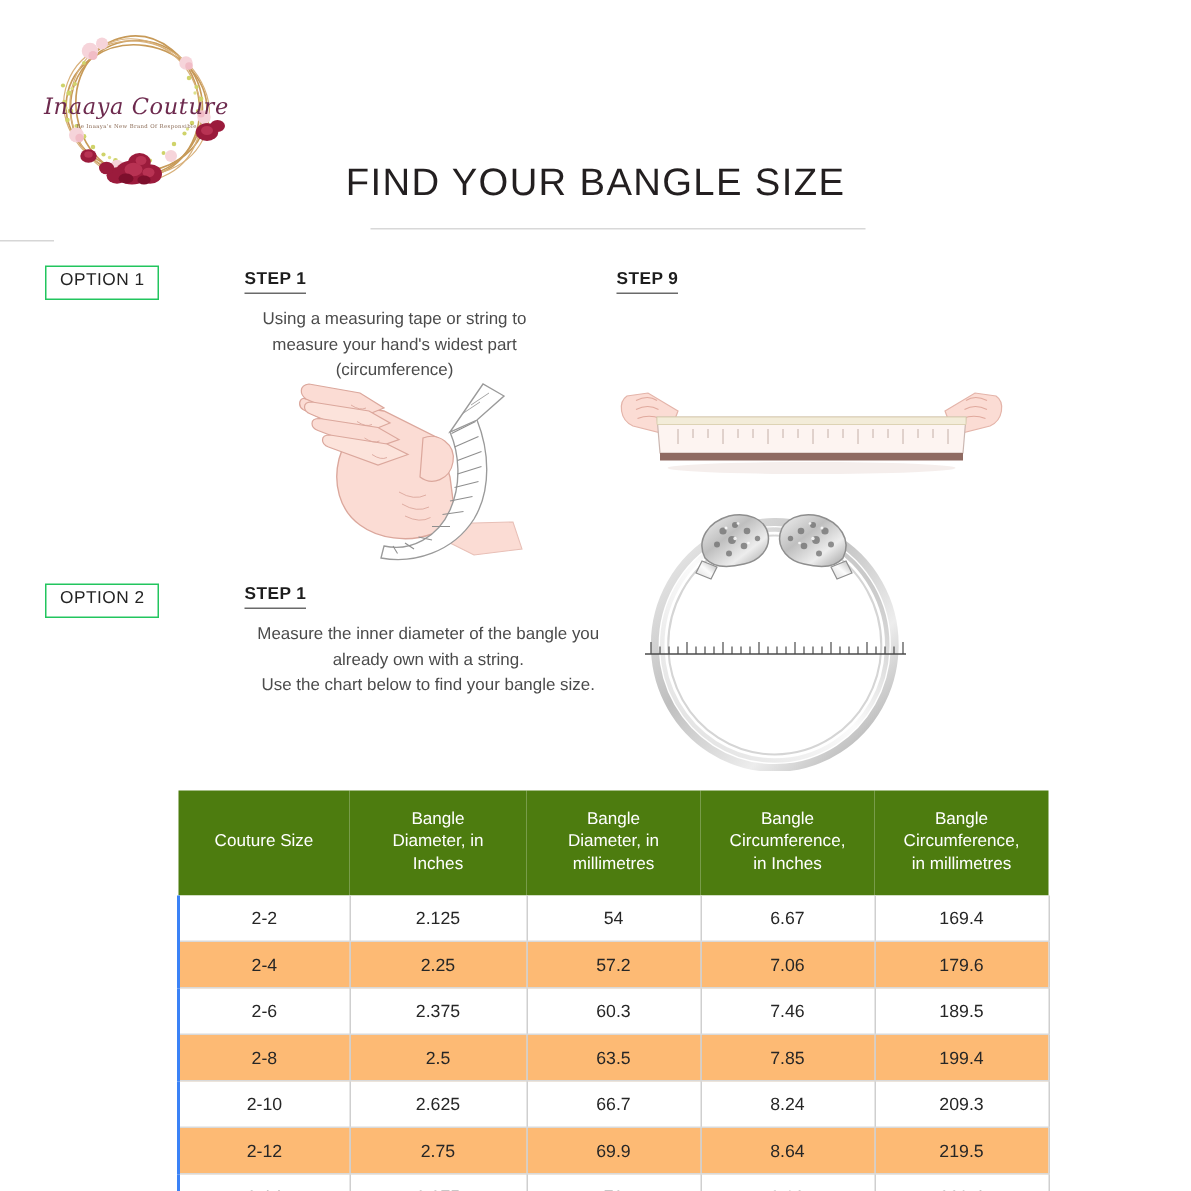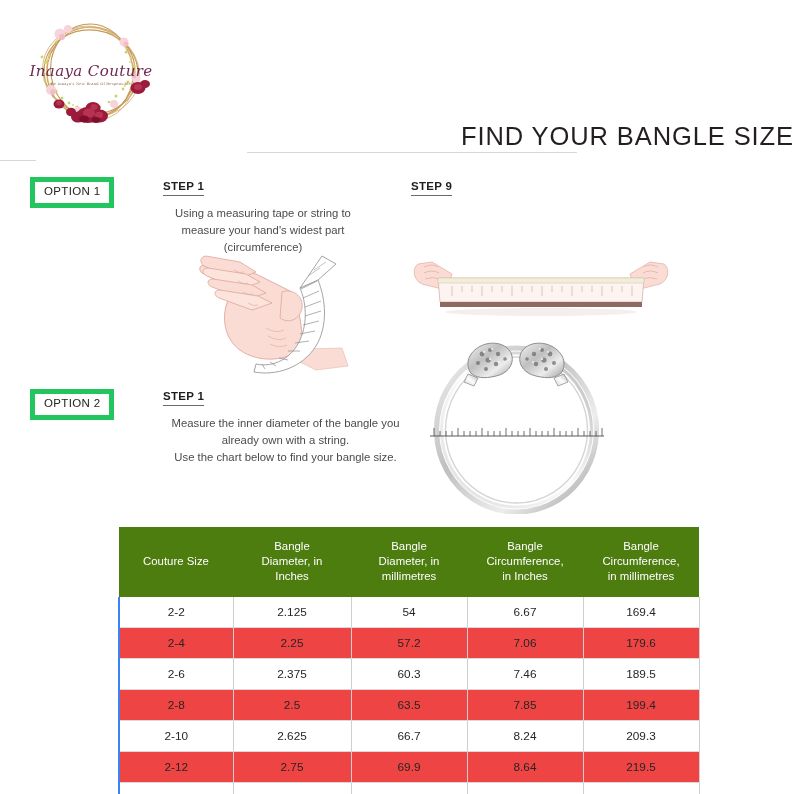--- a/index.html
+++ b/index.html
@@ -20,37 +20,37 @@
     font-family:"DejaVu Serif",serif;
     font-size:15px;font-style:italic;
     fill:#6d2a4e;letter-spacing:.4px;
   }
   .logo-tag{
     font-family:"DejaVu Serif",serif;
     font-size:3.6px;fill:#8a6a55;letter-spacing:.25px;
   }
 
   
-  .title-wrap{position:absolute;left:0;top:122px;width:794px;text-align:right;}
+  .title-wrap{position:absolute;left:0;top:108px;width:794px;text-align:center;}
   .title{
     font-size:25.5px;font-weight:400;letter-spacing:.9px;color:#231f20;
     font-family:"Liberation Sans",sans-serif;
   }
   .title-rule{
     position:absolute;left:247px;top:152px;width:330px;height:1px;
     background:#d8d8d8;
   }
   .title-rule-2{
     position:absolute;left:0px;top:160px;width:36px;height:1px;background:#d6d6d6;
   }
 
   
   .option-box{
     position:absolute;
-    border:5px solid #22c55e;
+    border:1px solid #22c55e;
     padding:4px 9px 5px;
     font-size:11.5px;
     letter-spacing:.35px;
     color:#232323;
     background:#fff;
     line-height:1;
   }
   #option1{left:30px;top:177px;}
   #option2{left:30px;top:389px;}
 
@@ -88,21 +88,21 @@
     border:none;
   }
   table.size-table thead tr{height:69px;}
   table.size-table td{
     text-align:center;font-size:11.8px;color:#262626;
     padding:5px 4px;height:20px;
     border-left:1px solid #cfcfcf;border-right:1px solid #cfcfcf;
     border-bottom:1px solid #d9d9d9;
   }
   table.size-table tbody tr.odd td{background:#ffffff;}
-  table.size-table tbody tr.even td{background:#ef4444;}
+  table.size-table tbody tr.even td{background:#fdba74;}
   table.size-table tbody tr:last-child td{border-bottom:1px solid #cfcfcf;}
   table.size-table tbody td:first-child{border-left:2px solid #3b82f6;}
   table.size-table tbody td:last-child{border-right:1px solid #cfcfcf;}
   .col-0{width:114px;}
   .col-1{width:118px;}
   .col-2{width:116px;}
   .col-3{width:116px;}
   .col-4{width:116px;}
 </style>
 </head>

